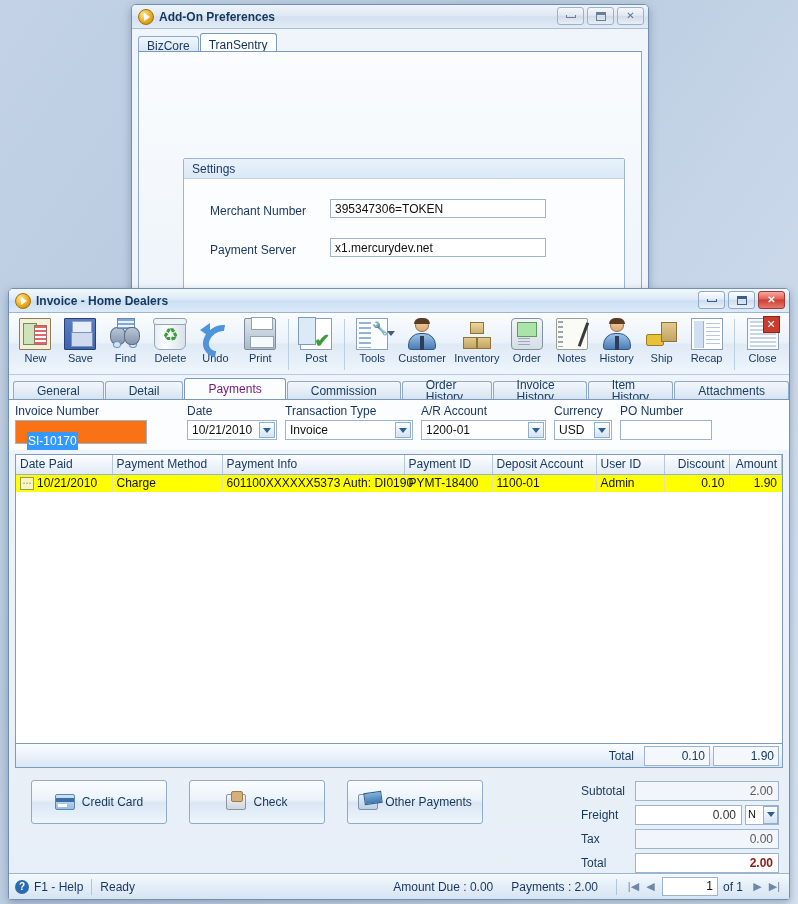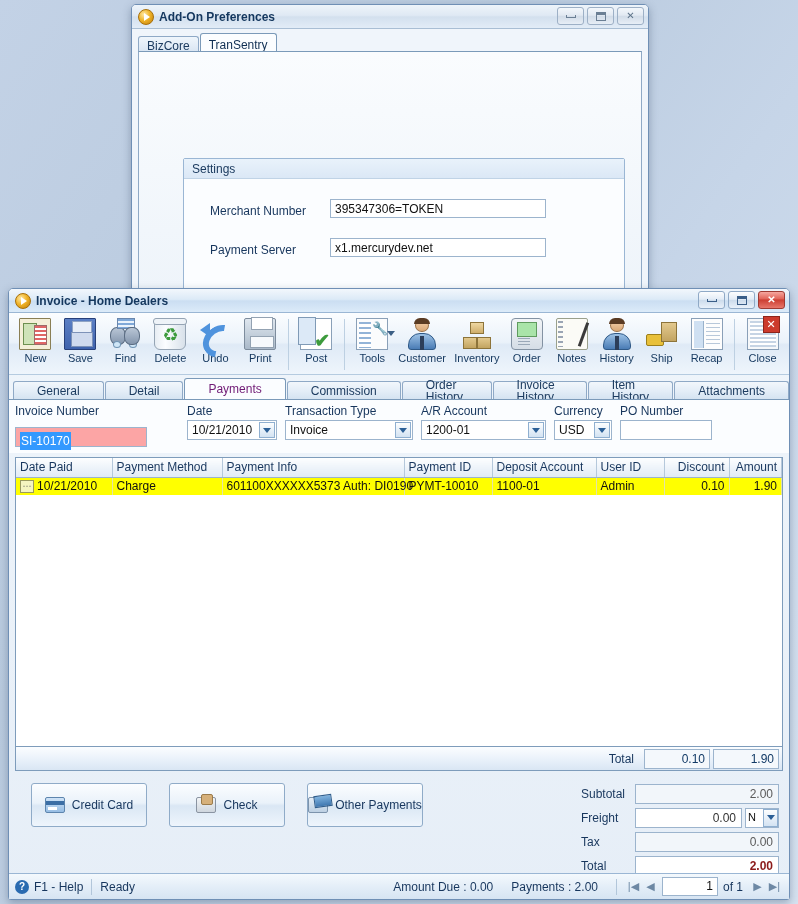--- a/index.html
+++ b/index.html
@@ -246,21 +246,21 @@
     border-top:1px solid #7b9ab9; background:#fbfdff;
     padding:4px 6px 6px 6px;
   }
   .fields-row { display:flex; align-items:flex-start; gap:8px; }
   .field { display:flex; flex-direction:column; }
   .field-label { font-size:12px; color:#17365d; margin-bottom:2px; white-space:nowrap; }
   .field-input {
     height:20px; border:1px solid #9cb4cd; background:#fff; font-size:12px;
     padding:2px 4px; color:#111; font-family:"Liberation Sans", sans-serif;
   }
-  .field-input.sel { color:#fff; background:#fca5a5; padding:4px;margin-top:7px; }
+  .field-input.sel { color:#fff; background:#f97316; padding:11px; }
   .field-input.sel span { background:#3399ff; color:#fff; padding:2px 1px; display:inline-block; }
   .field-combo { position:relative; height:20px; border:1px solid #9cb4cd; background:#fff; }
   .field-combo .ctext { padding:2px 4px; font-size:12px; color:#111; }
   .field-combo .arrow {
     position:absolute; right:1px; top:1px; width:16px; height:16px;
     background: linear-gradient(to bottom,#fdfefe 0%,#e7f0f9 50%,#d4e3f2 100%);
     border:1px solid #8fafd0; display:flex; align-items:center; justify-content:center;
   }
   .field-combo .arrow::after {
     content:""; border-left:4px solid transparent; border-right:4px solid transparent; border-top:5px solid #2b5f96;
@@ -300,21 +300,21 @@
   .total-label { font-size:12px; color:#17365d; padding-right:10px; }
   .total-box {
     width:66px; height:20px; margin-right:3px; border:1px solid #9cb4cd; background:#f4f8fc;
     text-align:right; font-size:12px; color:#123a66; padding:2px 4px;
   }
 
   
   .bottom-area { display:flex; padding:12px 8px 0 8px; }
   .pay-buttons { display:flex; gap:22px; padding-left:14px; flex:1; align-items:flex-start; }
   .pay-btn {
-    width:116px; height:44px; border:1px solid #8fabc8; border-radius:3px;
+    width:136px; height:44px; border:1px solid #8fabc8; border-radius:3px;
     background: linear-gradient(to bottom,#fbfdff 0%,#eaf2fa 45%,#dae7f4 52%,#eef5fc 100%);
     display:flex; align-items:center; justify-content:center; gap:7px;
     font-size:12px; color:#17365d;
   }
   .pay-ico { width:20px; height:16px; position:relative; flex:0 0 20px; }
   .ic-cc { background:linear-gradient(to bottom,#cfe3f7 0%,#96bde4 100%); border:1px solid #5d85ae; border-radius:2px; }
   .ic-cc::before { content:""; position:absolute; left:0; top:3px; right:0; height:4px; background:#3b6ea5; }
   .ic-cc::after { content:""; position:absolute; left:2px; bottom:2px; width:9px; height:3px; background:#fff; }
   .ic-check { background:linear-gradient(to bottom,#f2f4f6 0%,#cfd6de 100%); border:1px solid #8a94a2; border-radius:2px; }
   .ic-check::after { content:""; position:absolute; left:4px; top:-4px; width:10px; height:9px;
@@ -613,21 +613,21 @@
               <th>User ID</th>
               <th class="num">Discount</th>
               <th class="num">Amount</th>
             </tr>
           </thead>
           <tbody>
             <tr class="rowsel">
               <td><span class="cellbtn">⋯</span><span>10/21/2010</span></td>
               <td>Charge</td>
               <td>601100XXXXXX5373 Auth: DI0190</td>
-              <td>PYMT-10010</td>
+              <td>PYMT-18400</td>
               <td>1100-01</td>
               <td>Admin</td>
               <td class="num">0.10</td>
               <td class="num">1.90</td>
             </tr>
           </tbody>
         </table>
         <div class="grid-blank"></div>
       </div>
 

